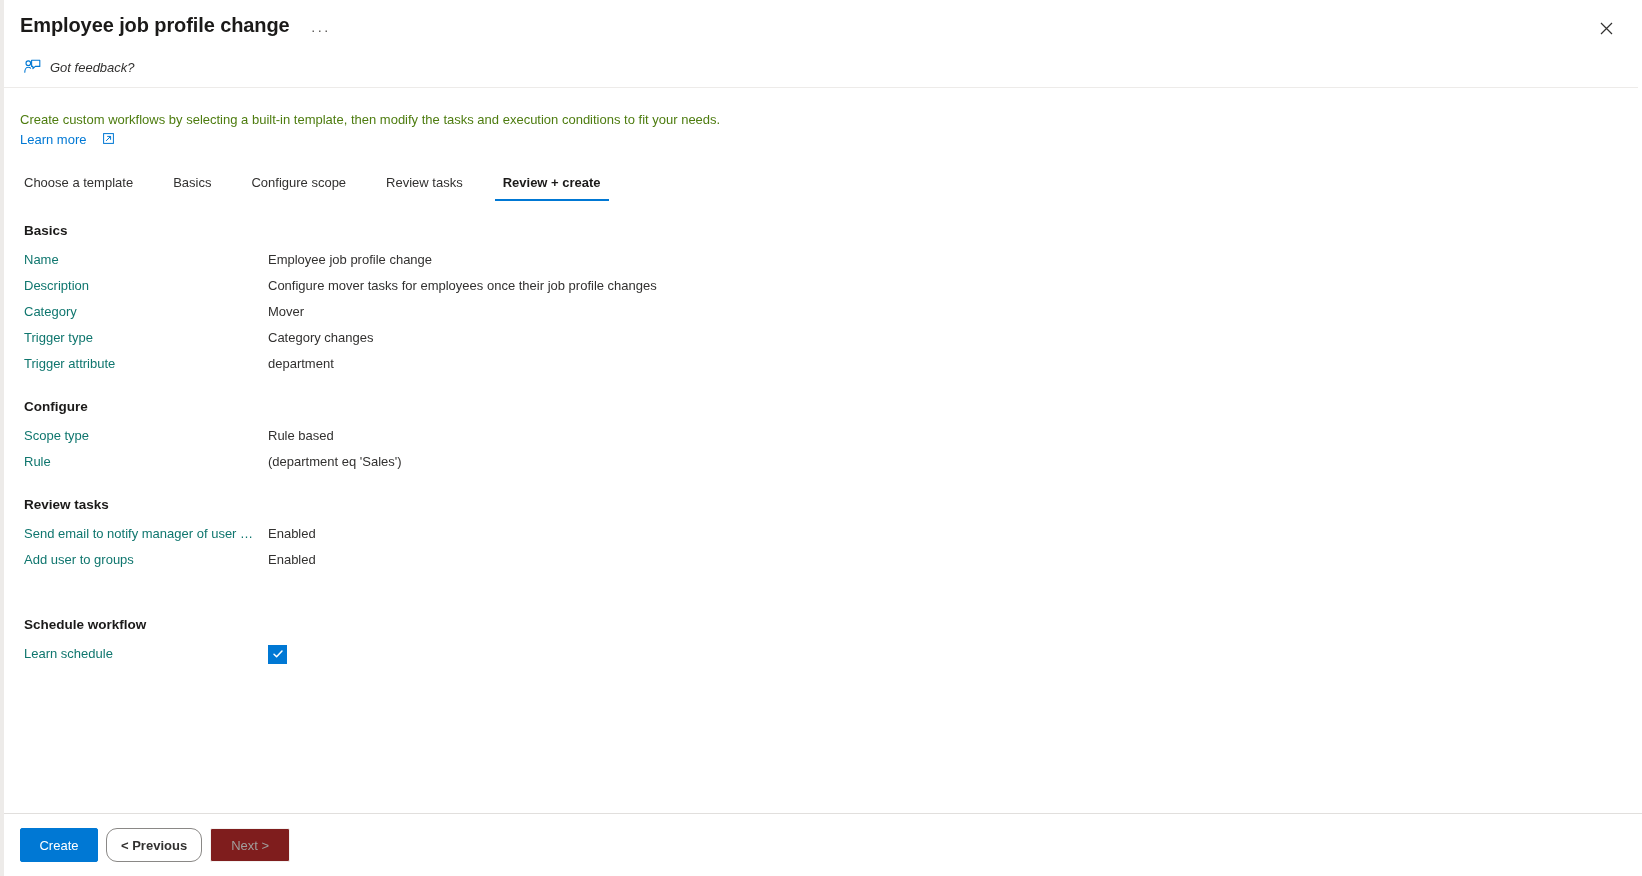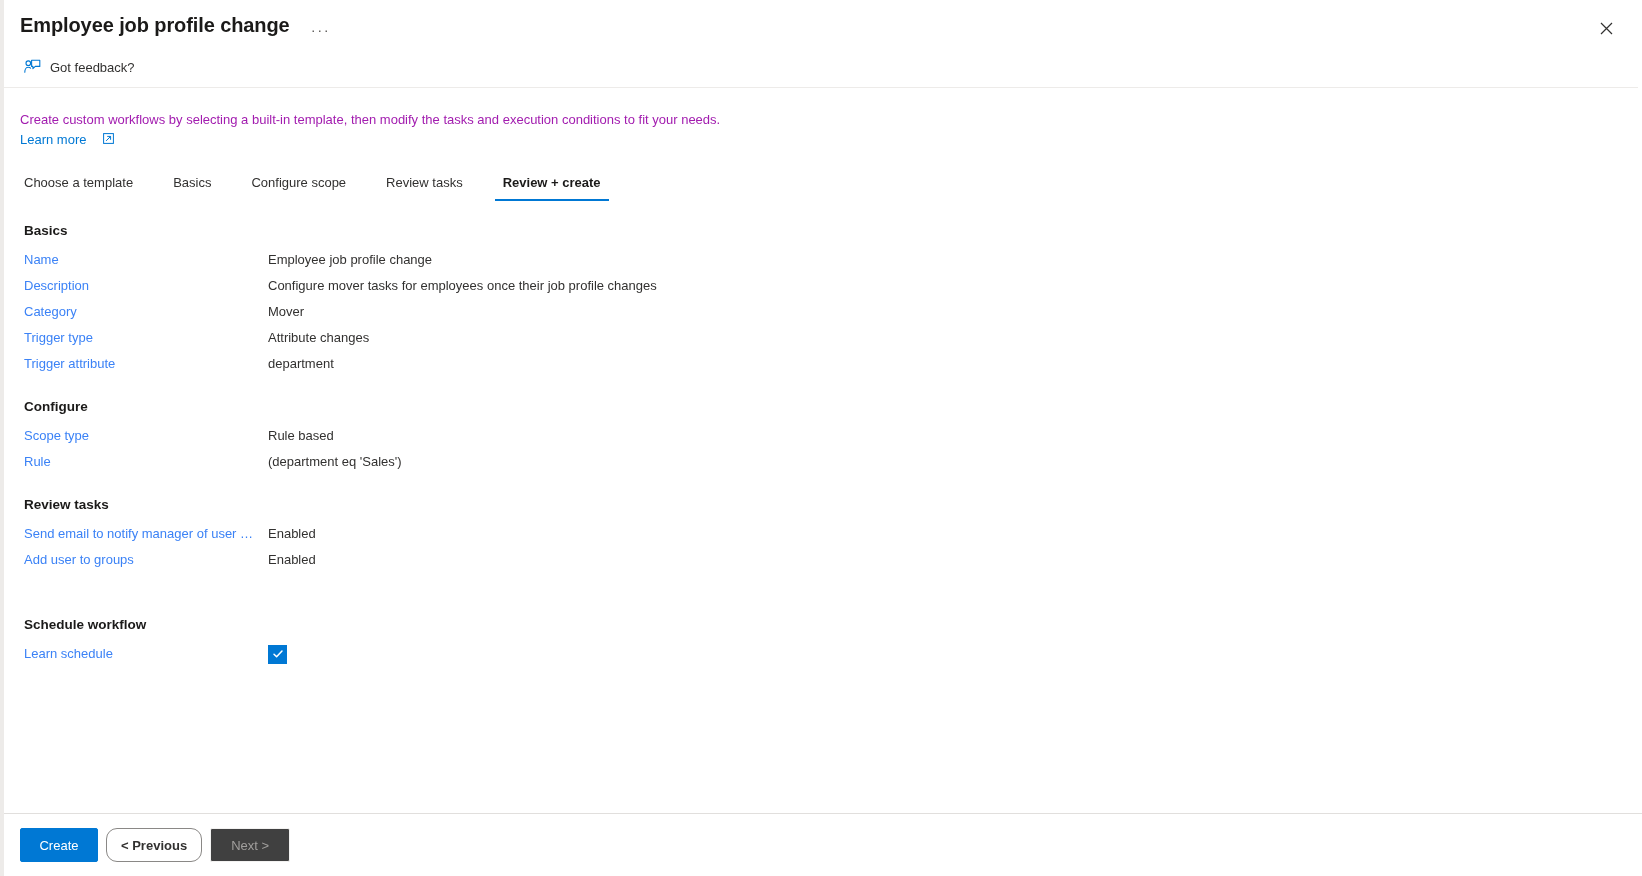--- a/index.html
+++ b/index.html
@@ -79,37 +79,38 @@
     border-bottom: 1px solid #edebe9;
     margin: 0 4px 0 0;
     flex: none;
   }
   .feedback-link {
     display: inline-flex;
     align-items: center;
     gap: 9px;
     cursor: pointer;
     padding: 3px 4px;
+    font-style: italic;
   }
   .feedback-link .fb-label {
     font-size: 13px;
     color: #323130;
   }
   .feedback-icon { display: block; }
 
   
   .body-area {
     flex: 1 1 auto;
     padding: 22px 16px 0 16px;
     overflow: hidden;
   }
 
   .intro-text {
     font-size: 13px;
-    color: #a21caf;
+    color: #4d7c0f;
     line-height: 19px;
   }
   .learn-more {
     display: inline-flex;
     align-items: center;
     gap: 17px;
     color: #0078d4;
     font-size: 13px;
     text-decoration: none;
     cursor: pointer;
@@ -165,21 +166,21 @@
     display: flex;
     align-items: flex-start;
     min-height: 26px;
     line-height: 26px;
   }
   .kv-key {
     width: 248px;
     flex: none;
     padding-left: 4px;
     font-size: 13px;
-    color: #3b82f6;
+    color: #0f766e;
     white-space: nowrap;
     overflow: hidden;
     text-overflow: ellipsis;
     padding-right: 6px;
   }
   .kv-val {
     font-size: 13px;
     color: #323130;
     white-space: nowrap;
   }
@@ -236,21 +237,21 @@
   }
   .btn-default {
     background: #ffffff;
     color: #323130;
     border-color: #8a8886;
     font-weight: 600;
     min-width: 96px;
     border-radius: 11px;
   }
   .btn-disabled {
-    background: #404040;
+    background: #7f1d1d;
     color: #a19f9d;
     border-color: #f3f2f1;
     cursor: default;
     min-width: 80px;
   }
 </style>
 </head>
 <body>
 
 <div id="page">
@@ -313,21 +314,21 @@
       <div class="kv-row">
         <div class="kv-key">Description</div>
         <div class="kv-val">Configure mover tasks for employees once their job profile changes</div>
       </div>
       <div class="kv-row">
         <div class="kv-key">Category</div>
         <div class="kv-val">Mover</div>
       </div>
       <div class="kv-row">
         <div class="kv-key">Trigger type</div>
-        <div class="kv-val">Attribute changes</div>
+        <div class="kv-val">Category changes</div>
       </div>
       <div class="kv-row">
         <div class="kv-key">Trigger attribute</div>
         <div class="kv-val">department</div>
       </div>
     </div>
 
     
     <div class="section">
       <div class="section-title">Configure</div>

